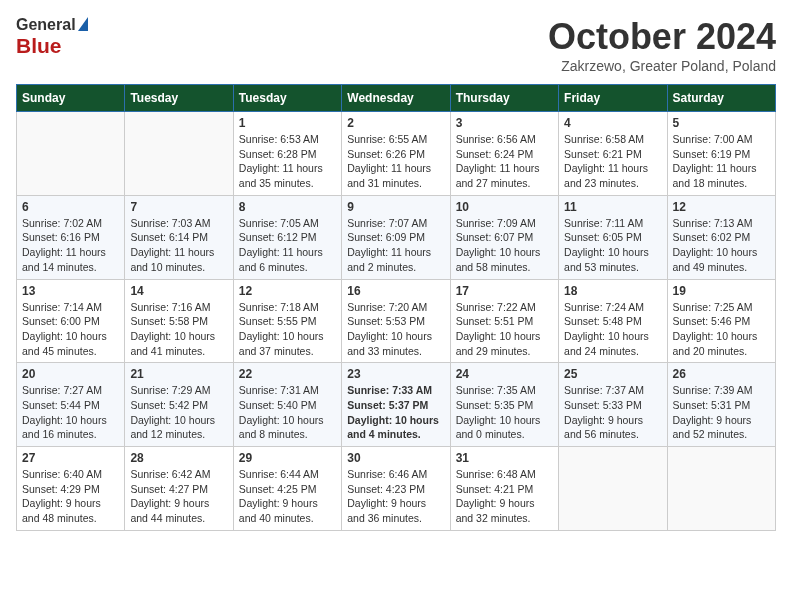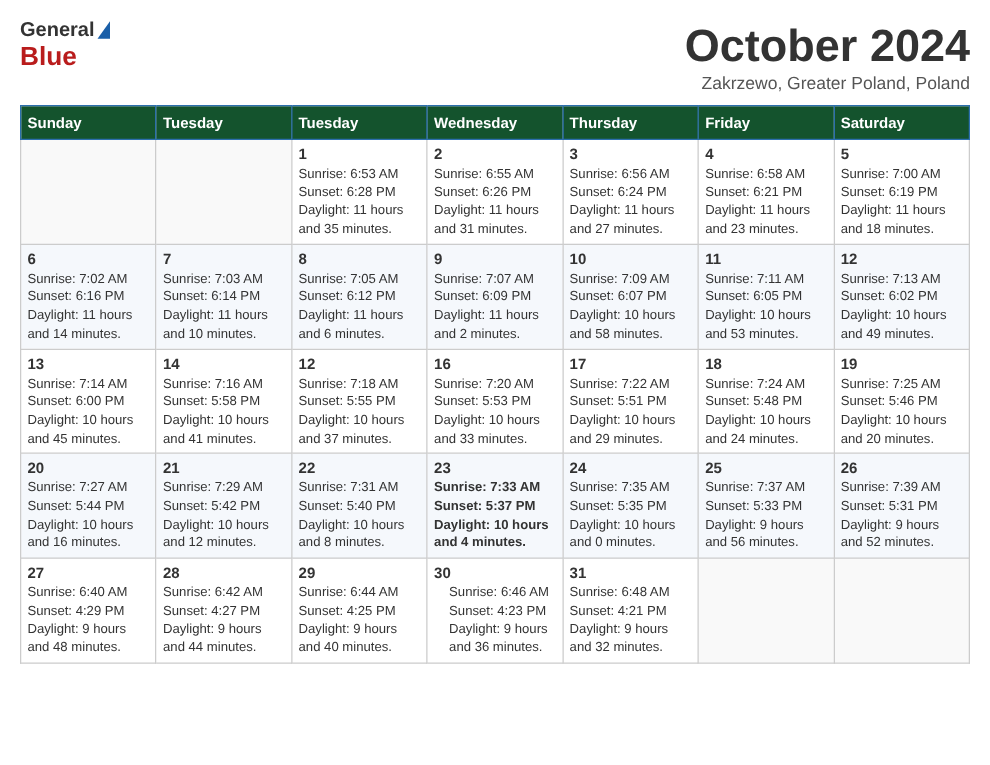--- a/index.html
+++ b/index.html
@@ -304,21 +304,21 @@
 Daylight: 9 hours and 44 minutes.</div>
         </td>
         <td>
           <div class="day-num">29</div>
           <div class="cell-text" style="white-space: pre-line;">Sunrise: 6:44 AM
 Sunset: 4:25 PM
 Daylight: 9 hours and 40 minutes.</div>
         </td>
         <td>
           <div class="day-num">30</div>
-          <div class="cell-text" style="white-space: pre-line; margin-left: 12px;">Sunrise: 6:46 AM
+          <div class="cell-text" style="white-space: pre-line;">Sunrise: 6:46 AM
 Sunset: 4:23 PM
 Daylight: 9 hours and 36 minutes.</div>
         </td>
         <td>
           <div class="day-num">31</div>
           <div class="cell-text" style="white-space: pre-line;">Sunrise: 6:48 AM
 Sunset: 4:21 PM
 Daylight: 9 hours and 32 minutes.</div>
         </td>
         <td class="empty-cell"></td>

